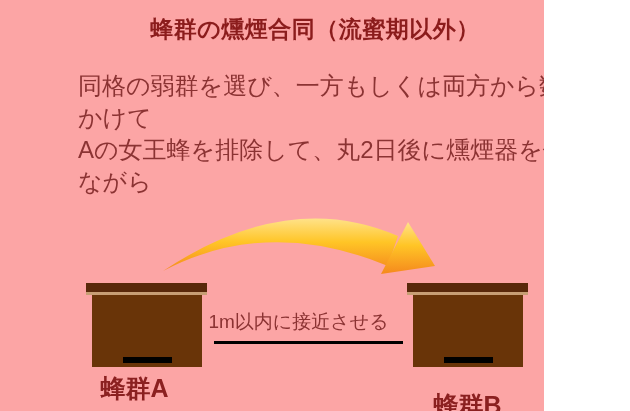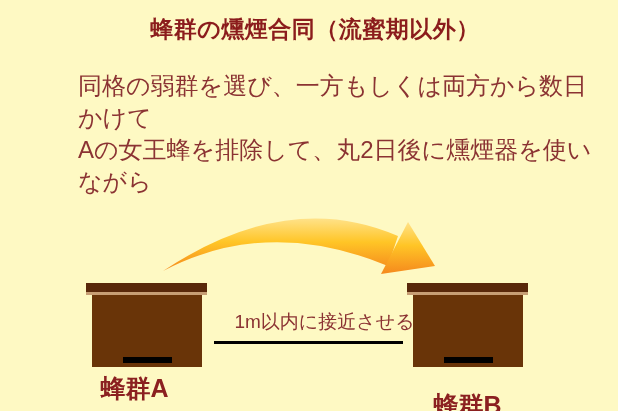--- a/index.html
+++ b/index.html
@@ -3,23 +3,23 @@
 <meta charset="utf-8">
 <style>
   html, body {
     margin: 0;
     padding: 0;
     background: #ffffff;
     font-family: "Liberation Sans", "DejaVu Sans", sans-serif;
   }
   .page {
     position: relative;
-    width: 618px;
+    width: 544px;
     height: 411px;
-    background: #fef9c3;
+    background: #fca5a5;
     overflow: hidden;
   }
   .title {
     position: absolute;
     top: 14px;
     left: 0;
     width: 630px;
     text-align: center;
     font-size: 23px;
     font-weight: bold;
@@ -88,21 +88,21 @@
     width: 121px;
     text-align: center;
     font-size: 25px;
     font-weight: bold;
     color: #8b2020;
   }
   .label-a { left: 74px; }
   .label-b { left: 407px; margin-top: 17px; }
   .distance-text {
     position: absolute;
-    left: 230px;
+    left: 204px;
     top: 309px;
     width: 189px;
     text-align: center;
     font-size: 19px;
     color: #8b3333;
     white-space: nowrap;
   }
   .distance-line {
     position: absolute;
     left: 214px;

